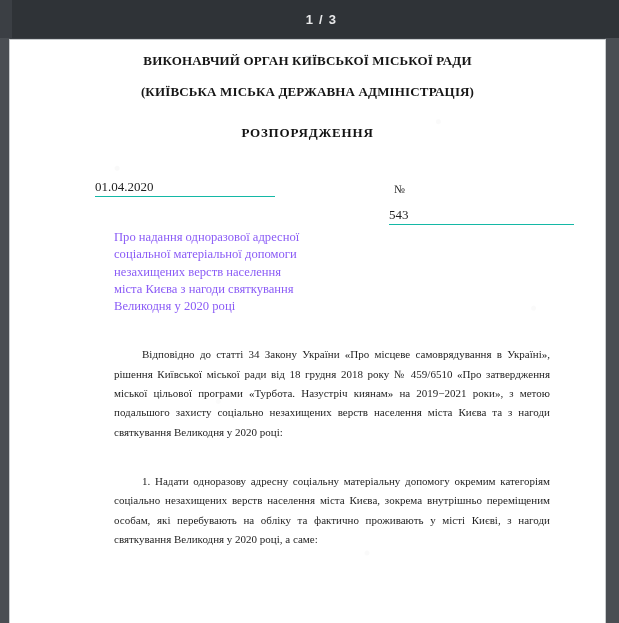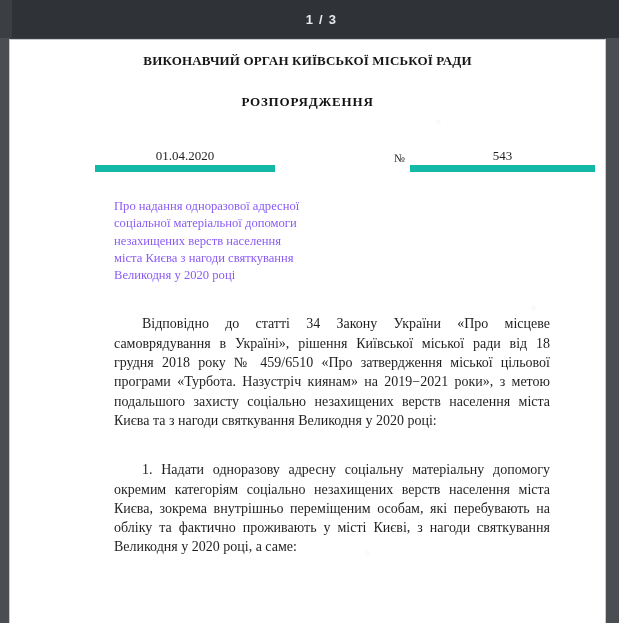--- a/index.html
+++ b/index.html
@@ -119,52 +119,52 @@
   }
 
   
   #meta-row {
     position: relative;
     margin-top: 38px;
     height: 24px;
   }
   .rule-field {
     position: absolute;
-    border-bottom: 7px solid #14b8a6;
-    font-size: 13px;
-    text-align: center;
+    border-bottom: 1px solid #14b8a6;
+    font-size: 13px;
+    text-align: left;
     color: #1f1f1f;
     padding-bottom: 1px;
   }
   #date-field  { left: 85px;  width: 180px; }
   #num-symbol  {
     position: absolute;
     left: 384px;
     top: 4px;
     font-size: 11.5px;
     color: #1f1f1f;
   }
-  #num-field   { left: 400px; width: 185px; }
+  #num-field   { left: 379px; width: 185px; margin-top: 28px; }
 
   
   #subject {
     margin-top: 26px;
     margin-left: 104px;
     width: 245px;
     font-size: 12.6px;
     line-height: 17.3px;
     color: #8b5cf6;
   }
   #subject div { white-space: nowrap; }
 
   
   .para {
     margin-left: 104px;
     margin-right: 55px;
-    font-size: 14px;
+    font-size: 11px;
     line-height: 19.3px;
     text-align: justify;
     text-indent: 28px;
     color: #1f1f1f;
   }
   #para-1 { margin-top: 30px; }
   #para-2 { margin-top: 30px; }
   #para-3 { margin-top: 22px; text-indent: 28px; }
 </style>
 </head>
@@ -179,20 +179,21 @@
   <div class="gutter left"></div>
   <div class="gutter right"></div>
 
   <div id="page-sheet">
     <div class="doc-body">
 
       <div id="emblem">⌣</div>
 
       <div class="org-line" id="org-line-1">ВИКОНАВЧИЙ ОРГАН КИЇВСЬКОЇ МІСЬКОЇ РАДИ</div>
 
+      <div class="org-line" id="org-line-2">(КИЇВСЬКА МІСЬКА ДЕРЖАВНА АДМІНІСТРАЦІЯ)</div>
 
       <div id="doc-type">РОЗПОРЯДЖЕННЯ</div>
 
       <div id="meta-row">
         <div class="rule-field" id="date-field">01.04.2020</div>
         <div id="num-symbol">№</div>
         <div class="rule-field" id="num-field">543</div>
       </div>
 
       <div id="subject">

